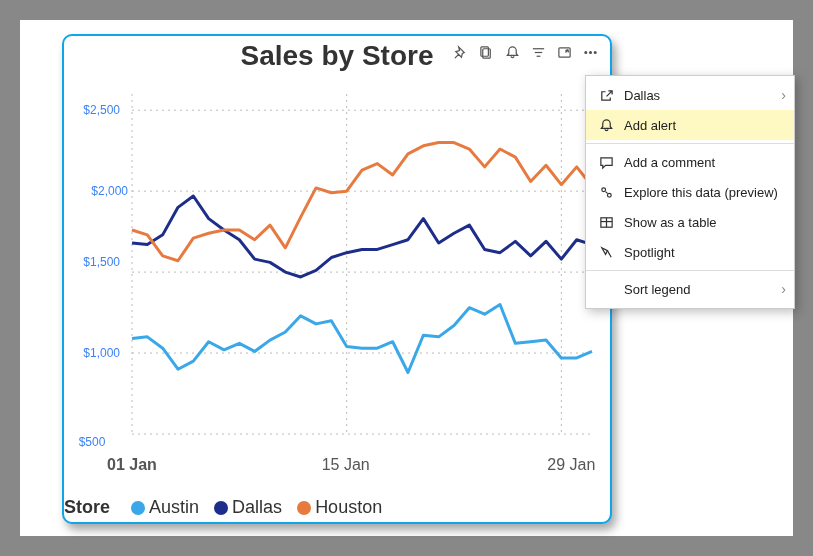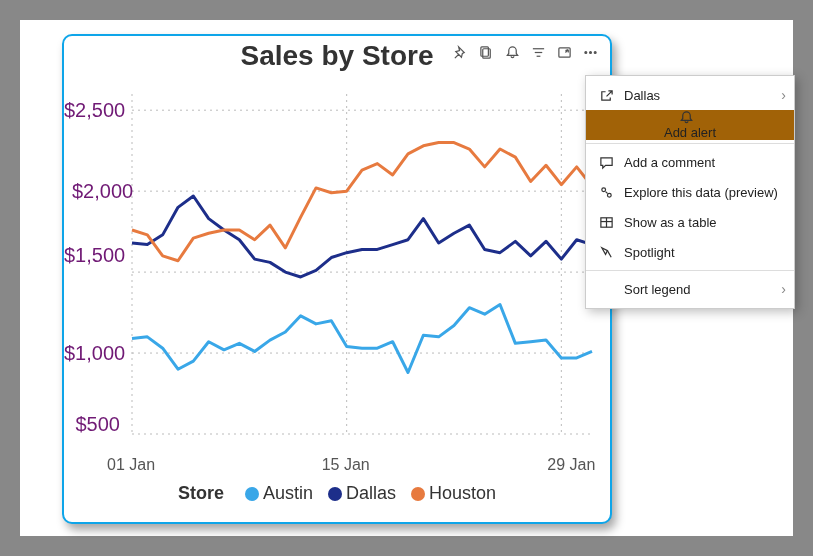--- a/index.html
+++ b/index.html
@@ -57,41 +57,41 @@
     left: 58px;
     top: 48px;
     width: 480px;
     height: 370px;
   }
   .ylab {
     position: absolute;
     left: -58px;
     width: 56px;
     text-align: right;
-    font-size: 20px;
-    color: #701a75;
+    font-size: 12px;
+    color: #3b82f6;
     transform: translateY(-50%);
   }
   .xlab {
     position: absolute;
     top: 372px;
     font-size: 16px;
     color: #555;
   }
   .grid-dots line {
     stroke: #bbb;
     stroke-width: 1;
     stroke-dasharray: 2 4;
   }
   .legend {
     position: absolute;
-    bottom: 18px;
+    bottom: 4px;
     left: 0;
     right: 0;
-    text-align: center;
+    text-align: left;
     font-size: 18px;
     color: #333;
   }
   .legend .lg-title { font-weight: 700; margin-right: 6px; }
   .legend .dot {
     display: inline-block;
     width: 14px; height: 14px;
     border-radius: 50%;
     vertical-align: -2px;
     margin: 0 4px 0 10px;
@@ -110,21 +110,21 @@
   .menu-item {
     display: flex;
     align-items: center;
     height: 30px;
     padding: 0 10px;
     font-size: 13px;
     color: #222;
     cursor: pointer;
     position: relative;
   }
-  .menu-item.hover { background: #a16207; flex-direction: column; }
+  .menu-item.hover { background: #fef9c3; }
   .menu-item .mi-icon {
     width: 20px;
     display: flex;
     align-items: center;
     justify-content: center;
     margin-right: 8px;
   }
   .menu-item .mi-icon svg { width: 15px; height: 15px; stroke:#333; fill:none; stroke-width:1.3; }
   .menu-item .chev {
     position: absolute;
@@ -201,26 +201,26 @@
           </g>
         <g id="lines">
             <path d="M10,254.47619047619048L25.333333333333336,252.85714285714286L40.66666666666667,264.1904761904762L56,285.23809523809524L71.33333333333334,277.1428571428571L86.66666666666666,257.7142857142858L102,265.8095238095238L117.33333333333333,259.33333333333337L132.66666666666669,267.42857142857144L148,256.0952380952381L163.33333333333331,247.99999999999997L178.66666666666666,231.80952380952382L194,239.90476190476193L209.33333333333334,236.66666666666669L224.66666666666666,262.57142857142856L240,264.1904761904762L255.33333333333334,264.1904761904762L270.6666666666667,257.7142857142858L286,288.4761904761905L301.3333333333333,251.2380952380952L316.66666666666663,252.85714285714286L332,241.52380952380952L347.3333333333333,223.71428571428572L362.6666666666667,230.19047619047618L378,220.47619047619048L393.33333333333337,259.33333333333337L408.6666666666667,257.7142857142858L424,256.0952380952381L439.3333333333333,273.9047619047619L454.6666666666667,273.9047619047619L470,267.42857142857144" fill="none" stroke="#39A7E8" stroke-width="3" stroke-linejoin="round"></path>
             <path d="M10,158.95238095238096L25.333333333333336,160.57142857142856L40.66666666666667,150.85714285714286L56,123.33333333333334L71.33333333333334,112.00000000000001L86.66666666666666,134.66666666666669L102,146L117.33333333333333,155.71428571428572L132.66666666666669,175.14285714285717L148,178.38095238095238L163.33333333333331,188.0952380952381L178.66666666666666,192.95238095238093L194,186.47619047619045L209.33333333333334,173.52380952380952L224.66666666666666,168.66666666666666L240,165.42857142857144L255.33333333333334,165.42857142857144L270.6666666666667,160.57142857142856L286,155.71428571428572L301.3333333333333,134.66666666666669L316.66666666666663,158.95238095238096L332,149.23809523809524L347.3333333333333,141.14285714285714L362.6666666666667,165.42857142857144L378,168.66666666666666L393.33333333333337,157.33333333333334L408.6666666666667,171.9047619047619L424,157.33333333333334L439.3333333333333,175.14285714285717L454.6666666666667,155.71428571428572L470,160.57142857142856" fill="none" stroke="#1D2E8A" stroke-width="3" stroke-linejoin="round"></path>
             <path d="M10,146L25.333333333333336,150.85714285714286L40.66666666666667,171.9047619047619L56,176.76190476190476L71.33333333333334,154.0952380952381L86.66666666666666,149.23809523809524L102,146L117.33333333333333,146L132.66666666666669,155.71428571428572L148,141.14285714285714L163.33333333333331,163.8095238095238L178.66666666666666,133.04761904761907L194,103.90476190476191L209.33333333333334,108.76190476190474L224.66666666666666,107.14285714285714L240,86.09523809523809L255.33333333333334,79.61904761904763L270.6666666666667,90.95238095238096L286,69.90476190476193L301.3333333333333,61.80952380952382L316.66666666666663,58.57142857142859L332,58.57142857142859L347.3333333333333,65.04761904761904L362.6666666666667,82.85714285714286L378,65.04761904761904L393.33333333333337,73.14285714285714L408.6666666666667,97.42857142857142L424,81.23809523809526L439.3333333333333,100.66666666666669L454.6666666666667,82.85714285714286L470,102.28571428571429" fill="none" stroke="#E77A3F" stroke-width="3" stroke-linejoin="round"></path>
           </g>
       </svg>
       <div id="yticks">
           <div class="ylab" style="top: 26.1905px;">$2,500</div>
           <div class="ylab" style="top: 107.143px; margin-left: 8px;">$2,000</div>
-          <div class="ylab" style="top: 171px;">$1,500</div>
+          <div class="ylab" style="top: 178px;">$1,500</div>
           <div class="ylab" style="top: 269.048px;">$1,000</div>
-          <div class="ylab" style="top: 340px;">$500</div>
+          <div class="ylab" style="top: 358px; text-align: center;">$500</div>
         </div>
       <div id="xticks">
-          <div class="xlab" style="left: -15px;">01 Jan</div>
+          <div class="xlab" style="left: -15px; font-weight: bold;">01 Jan</div>
           <div class="xlab" style="left: 199.667px;">15 Jan</div>
           <div class="xlab" style="left: 414.333px; margin-left: 11px;">29 Jan</div>
         </div>
     </div>
 
     <div class="legend">
       <span class="lg-title">Store</span>
       <span class="dot" id="dot0" style="background: rgb(57, 167, 232);"></span><span>Austin</span>
       <span class="dot" id="dot1" style="background: rgb(29, 46, 138);"></span><span>Dallas</span>
       <span class="dot" id="dot2" style="background: rgb(231, 122, 63);"></span><span>Houston</span>

